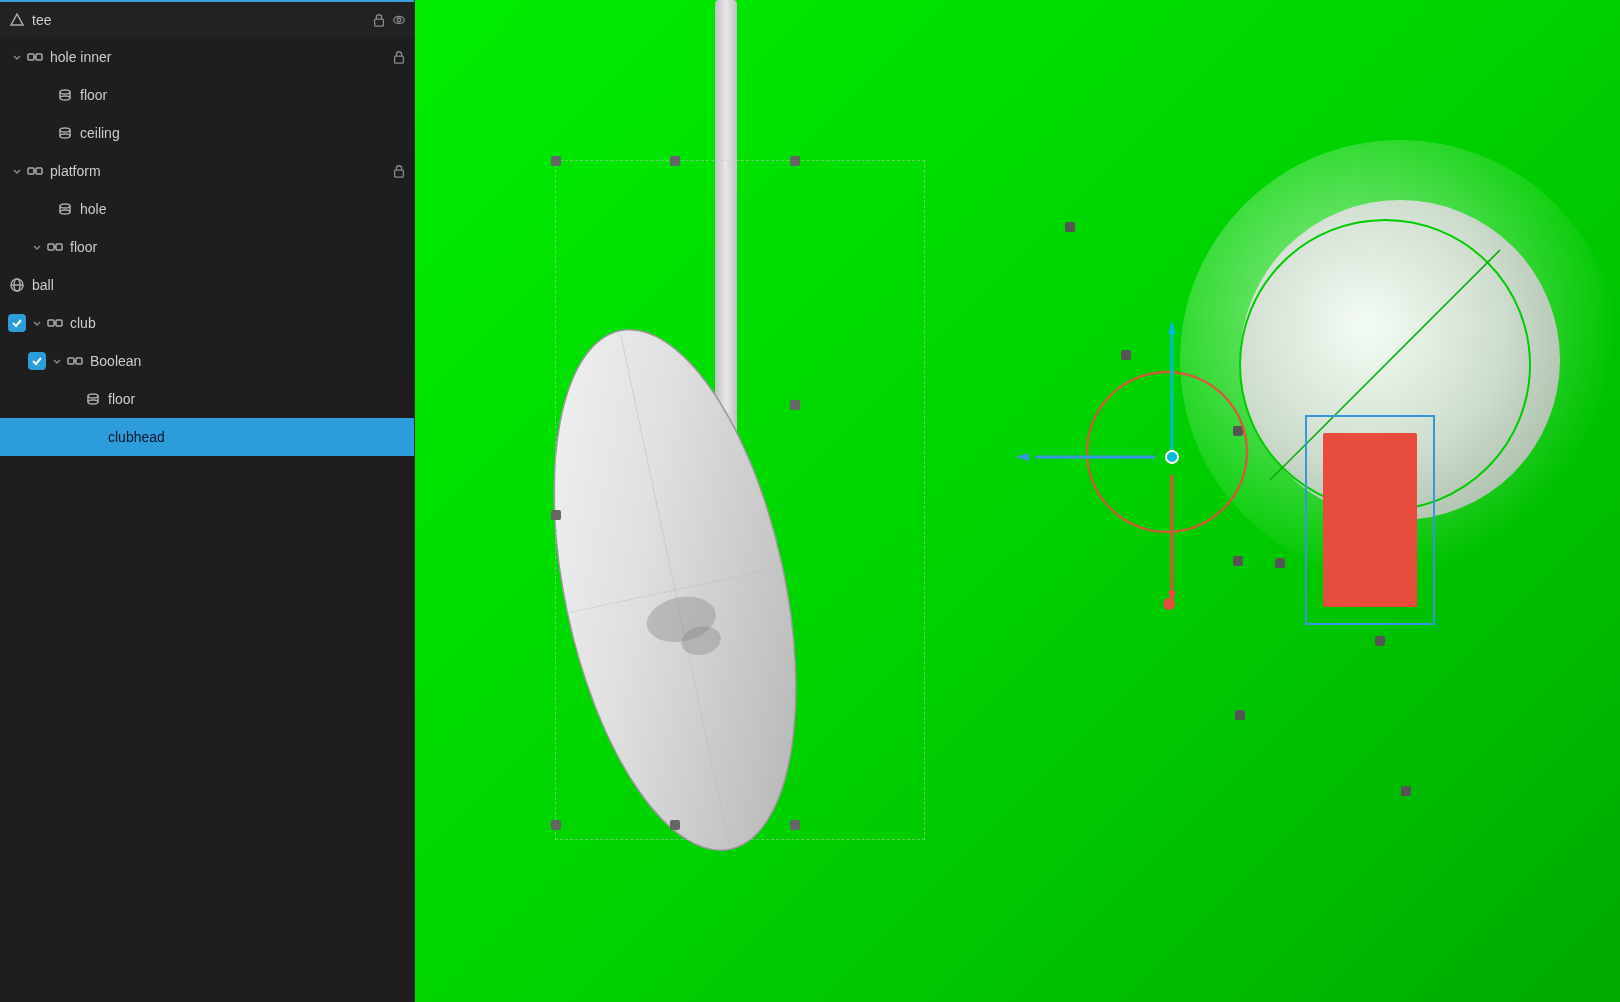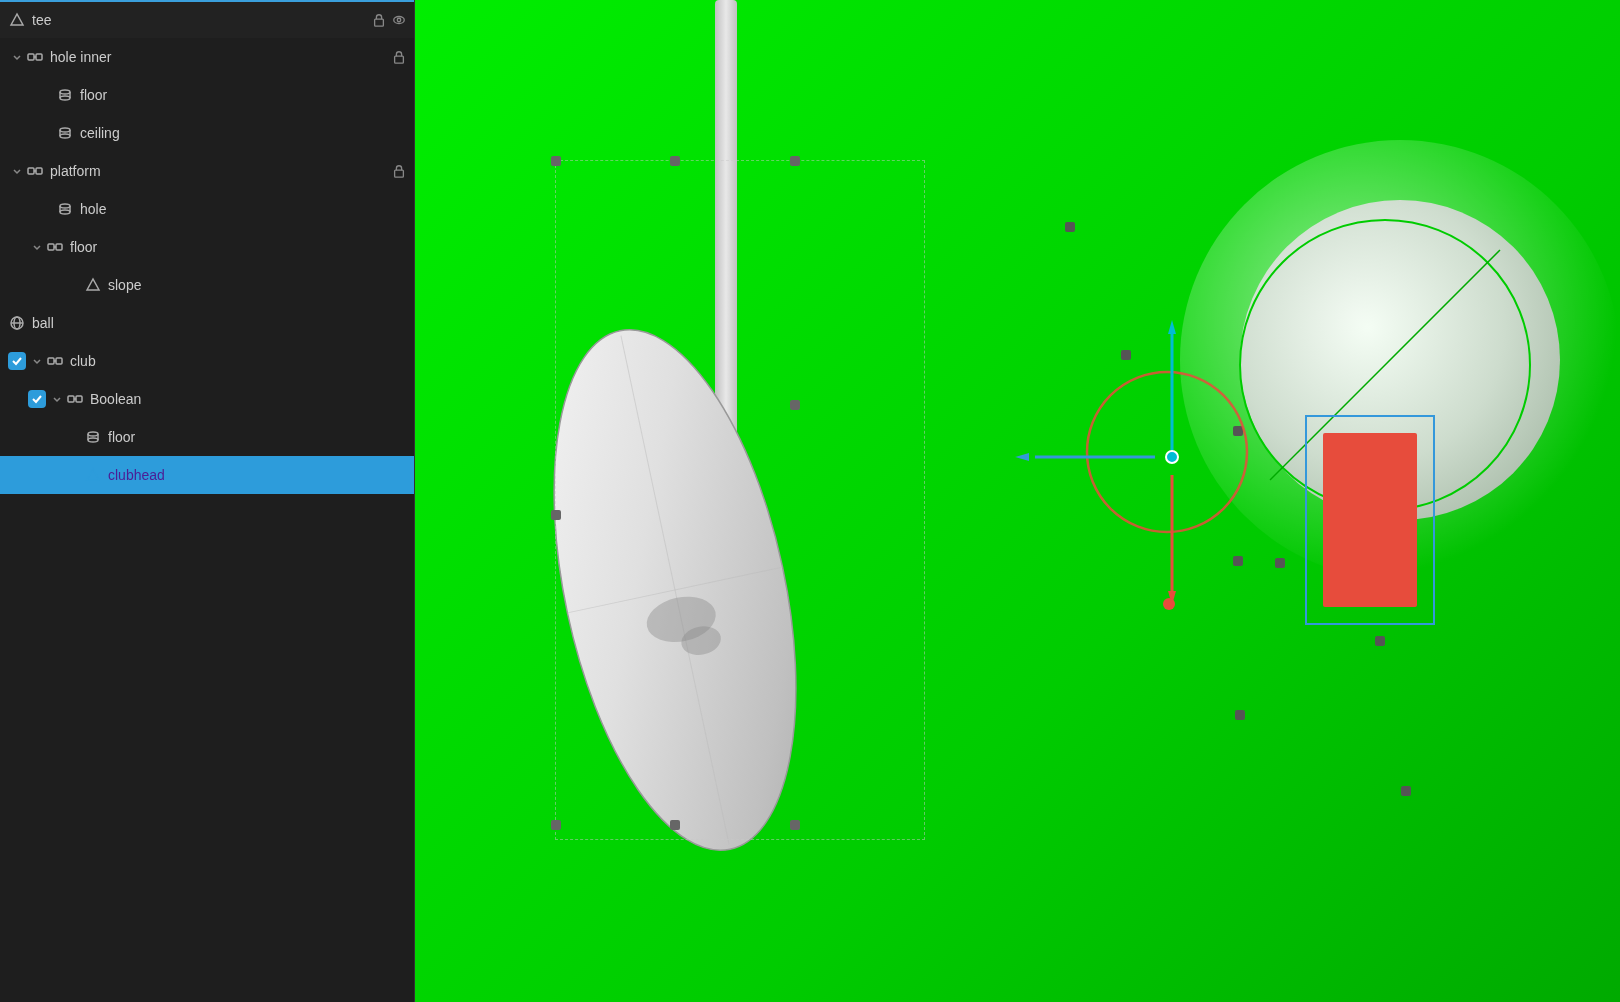--- a/index.html
+++ b/index.html
@@ -29,21 +29,21 @@
       display: flex;
       align-items: center;
       height: 38px;
       padding: 12px 8px;
       cursor: pointer;
       position: relative;
       white-space: nowrap;
     }
     .tree-item.selected {
       background: #2d9cdb;
-      color: #4c1d95;
+      color: #0f172a;
     }
     .tree-item.active-border {
       border-top: 2px solid #3a9fdc;
       background: #222;
     }
 
     .indent-1 { padding-left: 28px; }
     .indent-2 { padding-left: 56px; }
     .indent-3 { padding-left: 84px; }
 
@@ -277,28 +277,20 @@
     <span class="item-icon">
       <svg viewBox="0 0 16 16" fill="none" stroke="currentColor" stroke-width="1.5">
         <rect x="1" y="5" width="6" height="6" rx="1"></rect>
         <rect x="9" y="5" width="6" height="6" rx="1"></rect>
         <line x1="7" y1="8" x2="9" y2="8"></line>
       </svg>
     </span>
     <span class="item-label">floor</span>
   </div>
 
-  <div class="tree-item indent-3">
-    <span class="item-icon">
-      <svg viewBox="0 0 16 16" fill="none" stroke="currentColor" stroke-width="1.5">
-        <path d="M2 13 L8 2 L14 13 Z"></path>
-      </svg>
-    </span>
-    <span class="item-label">slope</span>
-  </div>
 
 
   <div class="tree-item">
     <span class="item-icon">
       <svg viewBox="0 0 16 16" fill="none" stroke="currentColor" stroke-width="1.5">
         <circle cx="8" cy="8" r="6"></circle>
         <ellipse cx="8" cy="8" rx="3" ry="6"></ellipse>
         <line x1="2" y1="8" x2="14" y2="8"></line>
       </svg>
     </span>

